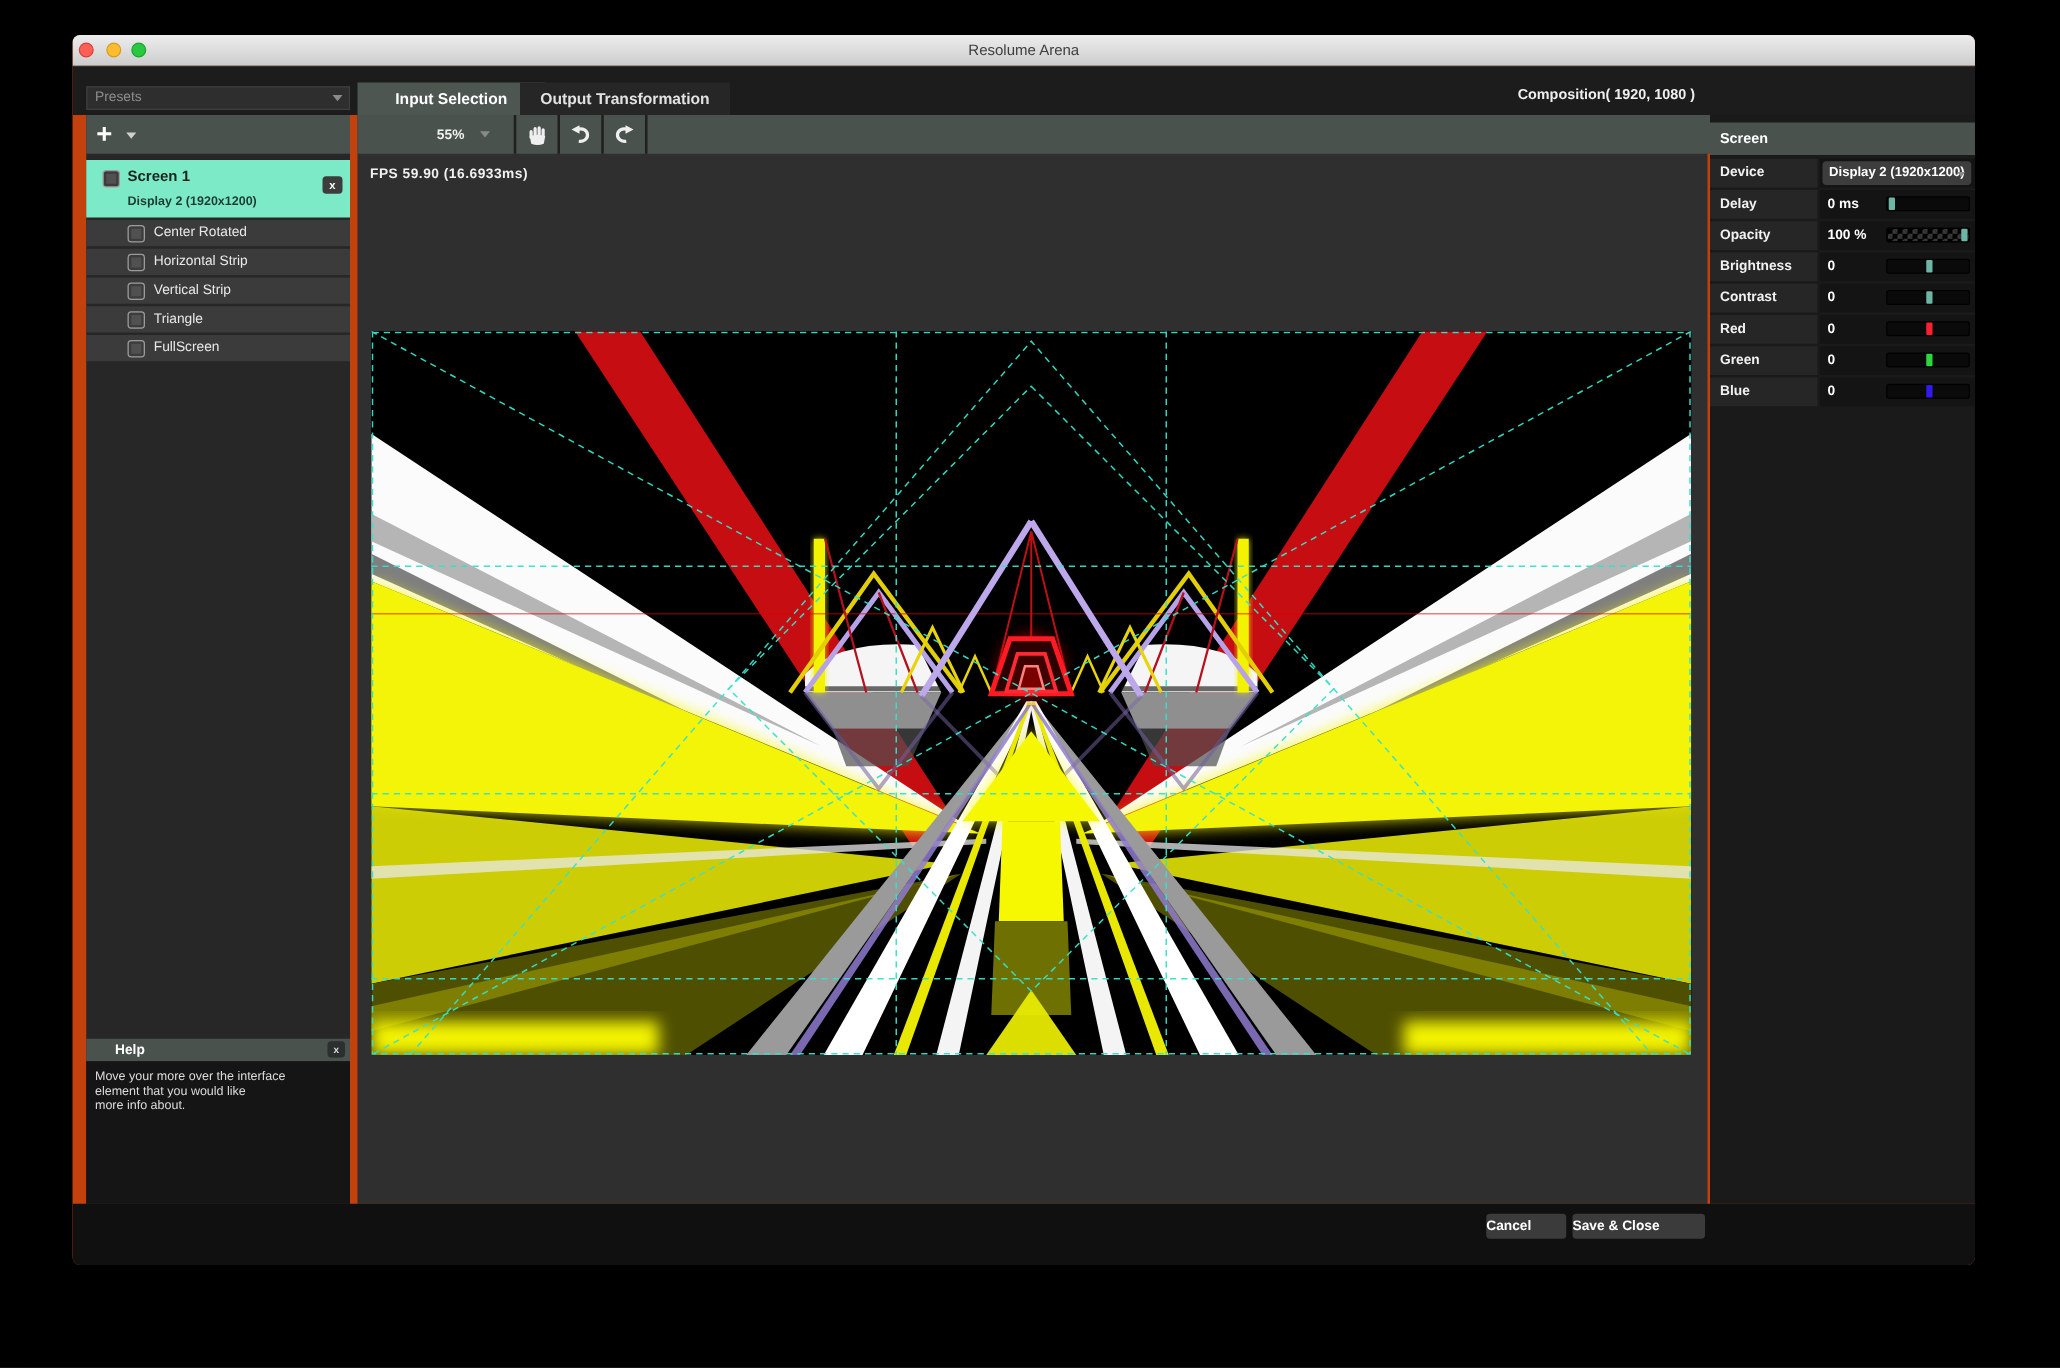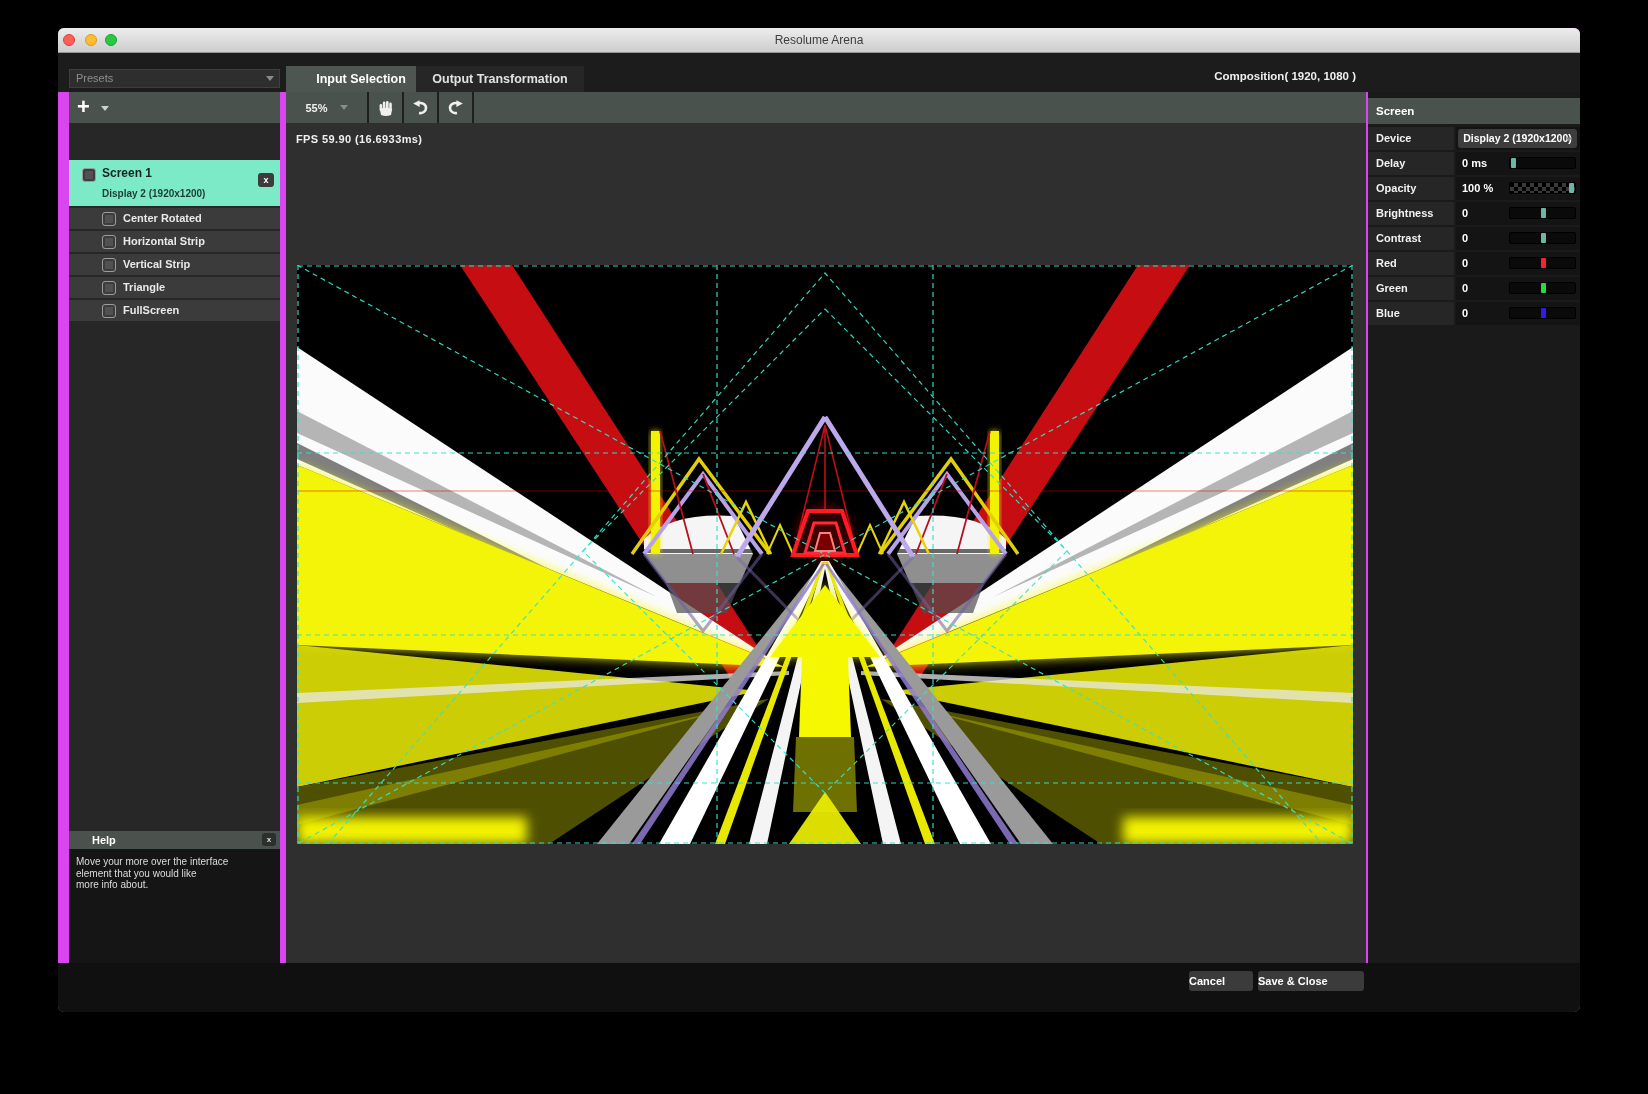--- a/index.html
+++ b/index.html
@@ -1,18 +1,18 @@
 <!DOCTYPE html>
 <html><head>
 <meta charset="utf-8">
 <style>
   html,body{margin:0;padding:0;}
   body{width:1648px;height:1094px;background:#000;position:relative;overflow:hidden;
        font-family:"Liberation Sans",sans-serif;-webkit-font-smoothing:antialiased;}
-  .window{position:absolute;left:58px;top:28px;width:1522px;height:984px;background:#d946ef;
+  .window{position:absolute;left:58px;top:28px;width:1522px;height:984px;background:#c2410c;
           border-radius:6px;overflow:hidden;box-shadow:0 25px 60px rgba(0,0,0,.85);}
   
   .titlebar{position:absolute;left:0;top:0;width:100%;height:24px;
             background:linear-gradient(#ededed,#cdcdcd);border-bottom:1px solid #969696;}
   .titlebar .title{position:absolute;left:0;right:0;top:0;height:24px;line-height:24px;
                    text-align:center;font-size:12px;color:#3e3e3e;}
   .light{position:absolute;top:6px;width:12px;height:12px;border-radius:50%;box-sizing:border-box;}
   .light.red{left:5px;background:#ff5f57;border:1px solid #d8423c;}
   .light.yellow{left:27px;background:#febc2e;border:1px solid #d89c22;}
   .light.green{left:47px;background:#28c840;border:1px solid #1da32f;}
@@ -32,49 +32,49 @@
   
   .sidebar{position:absolute;left:11px;top:64px;width:211px;height:871px;background:#272727;}
   .main{position:absolute;left:228px;top:64px;width:1080px;height:871px;background:#2f2f2f;}
   .props{position:absolute;left:1310px;top:64px;width:212px;height:871px;background:#1a1a1a;}
   .footer{position:absolute;left:0;top:935px;width:100%;height:49px;background:#101010;}
   .dots{background-image:radial-gradient(rgba(0,0,0,.30) 1px,transparent 1px);background-size:3px 3px;}
   
   .plusrow{position:absolute;left:0;top:0;width:100%;height:31px;background:#49524d;}
   .plusrow .plus{position:absolute;left:8px;top:2px;font-size:22px;font-weight:bold;color:#fff;}
   .plusrow .caret{position:absolute;left:32px;top:14px;border-top-color:#cfcfcf;}
-  #screen-list{position:absolute;left:0;top:36px;width:100%;margin-top:32px;}
+  #screen-list{position:absolute;left:0;top:36px;width:100%;}
   .group{position:relative;height:46px;margin-bottom:2px;background:#3b3b3b;}
   .group.selected{background:#7deac7;}
   .cb{position:absolute;width:12px;height:12px;border:1px solid #9b9b9b;border-radius:3px;
       background:#515151;box-shadow:inset 0 0 0 2px rgba(0,0,0,.25);}
   .group .cb{left:13px;top:8px;}
   .group .gname{position:absolute;left:33px;top:6px;font-size:12px;font-weight:bold;color:#f2f2f2;}
   .group.selected .gname{color:#16241e;}
   .group .tri{position:absolute;left:14px;top:30px;}
   .group.selected .tri{border-top-color:#3f7a64;}
   .group .gdev{position:absolute;left:33px;top:28px;font-size:10px;font-weight:bold;color:#c9c9c9;}
   .group.selected .gdev{color:#1d3c31;}
   .closebtn{position:absolute;right:6px;top:13px;width:16px;height:14px;background:#3c3c3c;
             border-radius:3px;color:#fff;font-size:9px;font-weight:bold;text-align:center;
             line-height:14px;}
   .slice{position:relative;height:21px;margin-bottom:2px;background:#3b3b3b;}
   .slice .cb{left:33px;top:4px;}
-  .slice .slabel{position:absolute;left:54px;top:0;font-size:11px;font-weight:bold;color:#e9e9e9;
+  .slice .slabel{position:absolute;left:54px;top:0;font-size:11px;font-weight:normal;color:#e9e9e9;
                  line-height:21px;}
   .help{position:absolute;left:0;top:739px;right:0;bottom:0;}
   .help-header{position:absolute;left:0;top:0;right:0;height:18px;background:#49524d;color:#fff;
                font-size:11px;font-weight:bold;line-height:18px;padding-left:23px;}
   .help-close{position:absolute;right:4px;top:2px;width:14px;height:13px;background:#2b2f2d;
               border-radius:3px;color:#ddd;font-size:8px;font-weight:bold;text-align:center;
               line-height:13px;}
   .help-body{position:absolute;left:0;top:18px;right:0;bottom:0;background:#151515;color:#dcdcdc;
              font-size:10px;line-height:11.5px;padding:7px 7px;}
   
-  .toolbar{position:absolute;left:0;top:0;width:100%;height:31px;background:#49524d;display:flex;}
+  .toolbar{position:absolute;left:0;top:0;width:100%;height:31px;background:#49524d;display:flex;padding-left:44px;}
   .tool{border-right:2px solid #1f1f1f;height:31px;display:flex;align-items:center;
         justify-content:center;color:#f0f0f0;}
   .tool.zoomsel{width:81px;font-size:11px;font-weight:bold;gap:12px;}
   .tool.sq{width:33px;}
   .fps{position:absolute;left:10px;top:41px;font-size:11px;font-weight:bold;color:#f0f0f0;
        letter-spacing:.4px;}
   .preview{position:absolute;left:11px;top:173px;width:1056px;height:579px;background:#000;}
   
   .props-header{position:absolute;left:0;top:6px;width:100%;height:26px;background:#49524d;
                 color:#fff;font-size:11.5px;font-weight:bold;line-height:26px;padding-left:8px;

